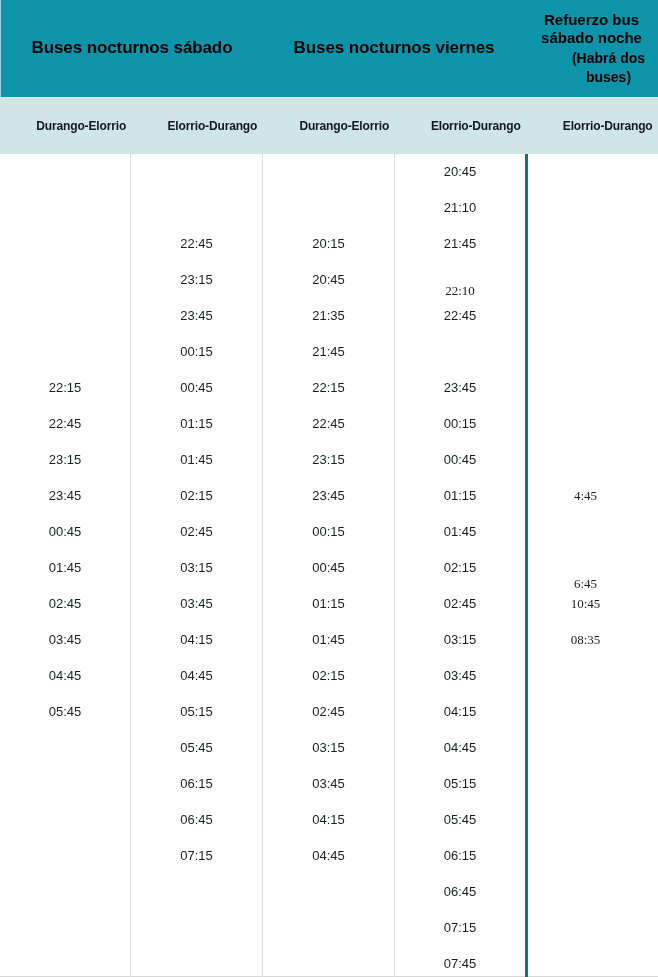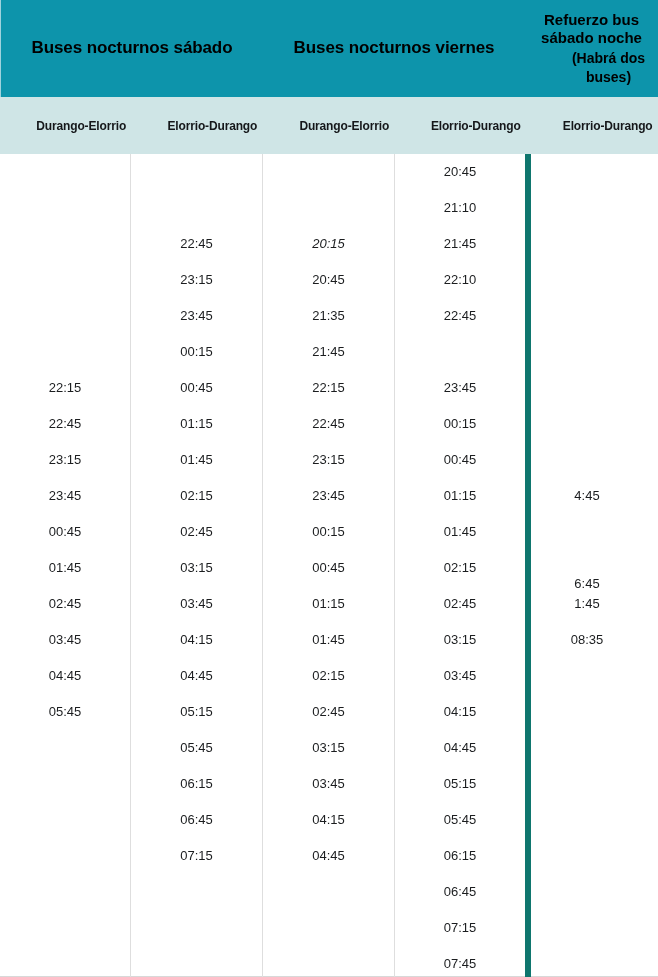--- a/index.html
+++ b/index.html
@@ -98,21 +98,21 @@
   .col {
     position: absolute;
     top: 0;
     height: 823px;
   }
 
   .col.c1 { left: 0px;   width: 130px; }
   .col.c2 { left: 130px; width: 132px; border-left: 1px solid #dedede; }
   .col.c3 { left: 262px; width: 132px; border-left: 1px solid #dedede; }
   .col.c4 { left: 394px; width: 131px; border-left: 1px solid #dedede; }
-  .col.c5 { left: 525px; width: 118px; border-left: 6px solid #0f766e; }
+  .col.c5 { left: 525px; width: 118px; border-left: 3px solid #0f766e; font-family: Liberation Serif, serif; }
 
   .cell {
     position: absolute;
     left: 0;
     width: 100%;
     height: 36px;
     line-height: 36px;
     text-align: center;
     font-size: 13px;
     color: #1b1d1f;
@@ -171,21 +171,21 @@
         <div class="cell" style="top: 432px;">03:45</div>
         <div class="cell" style="top: 468px;">04:15</div>
         <div class="cell" style="top: 504px;">04:45</div>
         <div class="cell" style="top: 540px;">05:15</div>
         <div class="cell" style="top: 576px;">05:45</div>
         <div class="cell" style="top: 612px;">06:15</div>
         <div class="cell" style="top: 648px;">06:45</div>
         <div class="cell" style="top: 684px;">07:15</div>
       </div>
     <div class="col c3">
-        <div class="cell" style="top: 72px; font-style: italic;">20:15</div>
+        <div class="cell" style="top: 72px;">20:15</div>
         <div class="cell" style="top: 108px;">20:45</div>
         <div class="cell" style="top: 144px;">21:35</div>
         <div class="cell" style="top: 180px;">21:45</div>
         <div class="cell" style="top: 216px;">22:15</div>
         <div class="cell" style="top: 252px;">22:45</div>
         <div class="cell" style="top: 288px;">23:15</div>
         <div class="cell" style="top: 324px;">23:45</div>
         <div class="cell" style="top: 360px;">00:15</div>
         <div class="cell" style="top: 396px;">00:45</div>
         <div class="cell" style="top: 432px;">01:15</div>
@@ -194,21 +194,21 @@
         <div class="cell" style="top: 540px;">02:45</div>
         <div class="cell" style="top: 576px;">03:15</div>
         <div class="cell" style="top: 612px;">03:45</div>
         <div class="cell" style="top: 648px;">04:15</div>
         <div class="cell" style="top: 684px;">04:45</div>
       </div>
     <div class="col c4">
         <div class="cell" style="top: 0px;">20:45</div>
         <div class="cell" style="top: 36px;">21:10</div>
         <div class="cell" style="top: 72px;">21:45</div>
-        <div class="cell" style="top: 108px;">22:10</div>
+        <div class="cell" style="top: 119px; font-family: Liberation Serif, serif;">22:10</div>
         <div class="cell" style="top: 144px;">22:45</div>
         <div class="cell" style="top: 216px;">23:45</div>
         <div class="cell" style="top: 252px;">00:15</div>
         <div class="cell" style="top: 288px;">00:45</div>
         <div class="cell" style="top: 324px;">01:15</div>
         <div class="cell" style="top: 360px;">01:45</div>
         <div class="cell" style="top: 396px;">02:15</div>
         <div class="cell" style="top: 432px;">02:45</div>
         <div class="cell" style="top: 468px;">03:15</div>
         <div class="cell" style="top: 504px;">03:45</div>
@@ -217,18 +217,18 @@
         <div class="cell" style="top: 612px;">05:15</div>
         <div class="cell" style="top: 648px;">05:45</div>
         <div class="cell" style="top: 684px;">06:15</div>
         <div class="cell" style="top: 720px;">06:45</div>
         <div class="cell" style="top: 756px;">07:15</div>
         <div class="cell" style="top: 792px;">07:45</div>
       </div>
     <div class="col c5">
         <div class="cell" style="top: 324px;">4:45</div>
         <div class="cell" style="top: 412px;">6:45</div>
-        <div class="cell" style="top: 432px;">1:45</div>
+        <div class="cell" style="top: 432px;">10:45</div>
         <div class="cell" style="top: 468px;">08:35</div>
       </div>
   </div>
 
 </div>
 
 </body></html>

